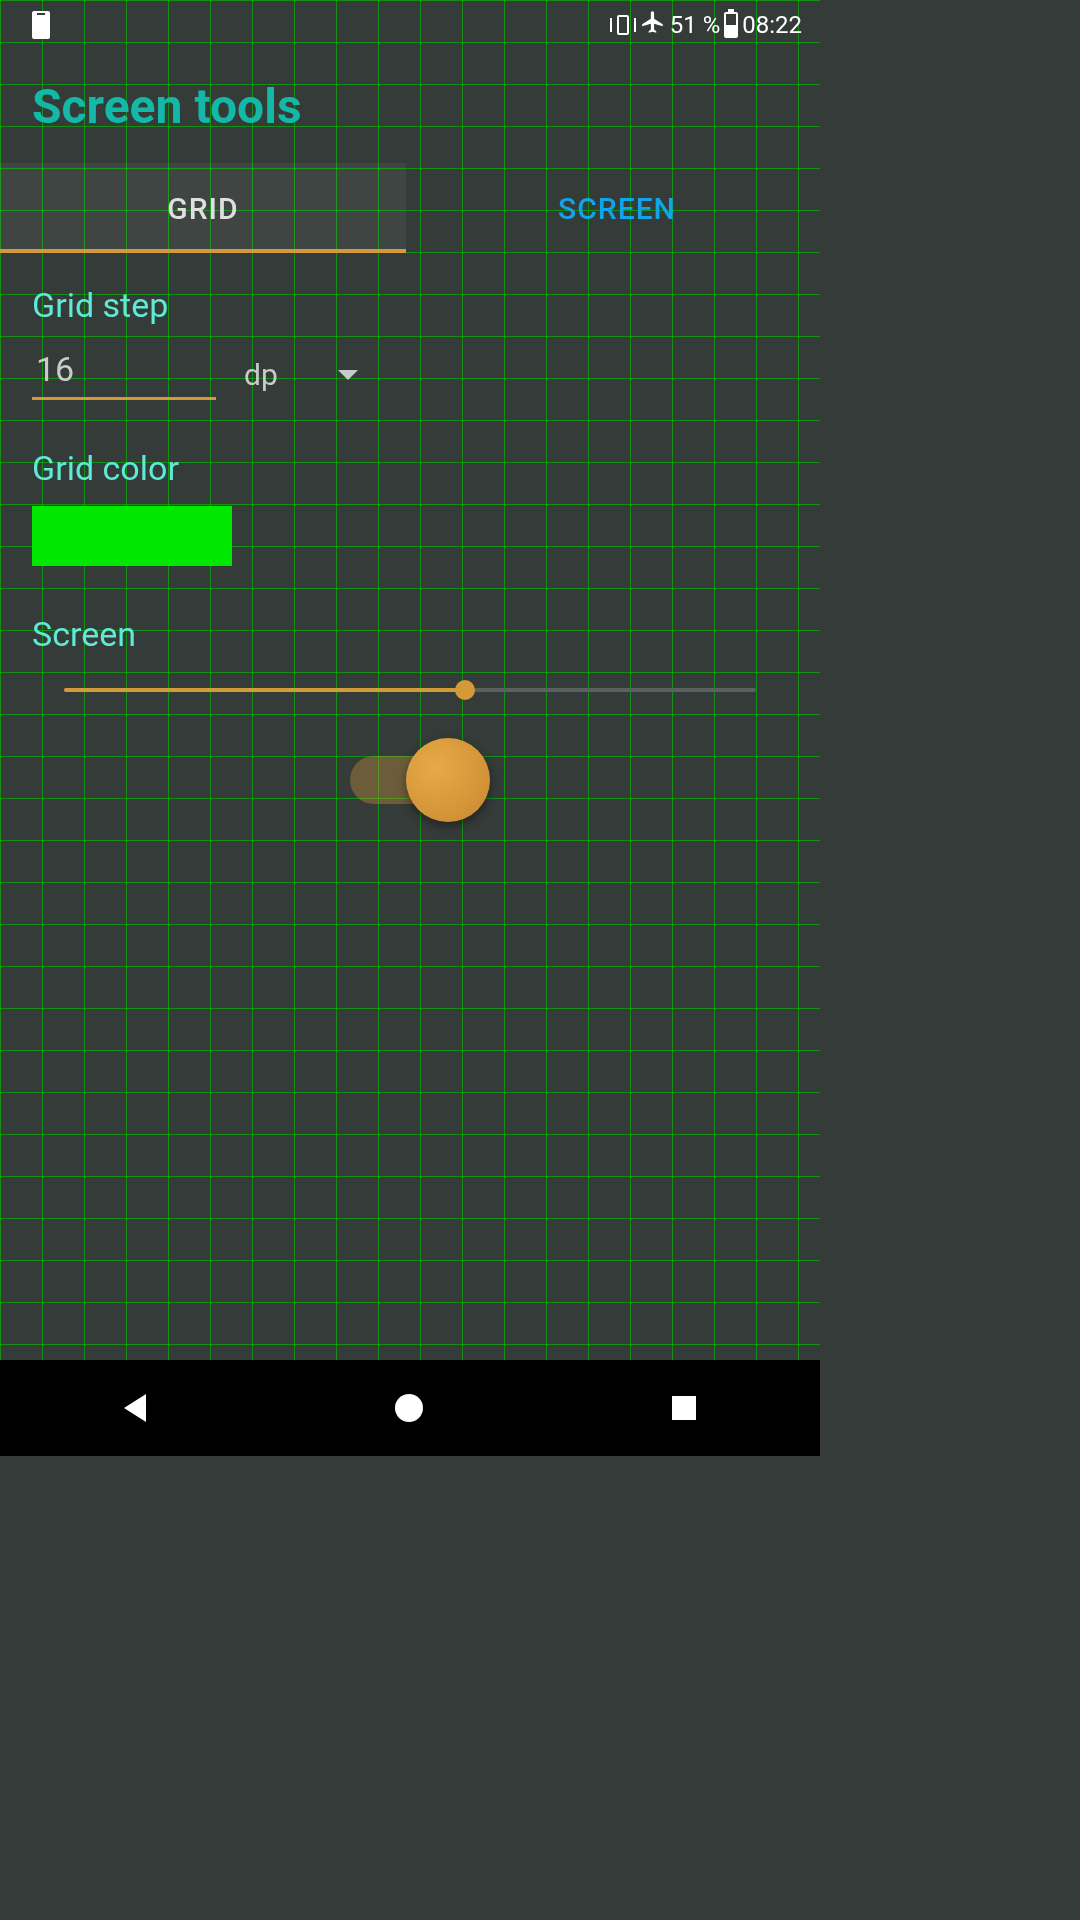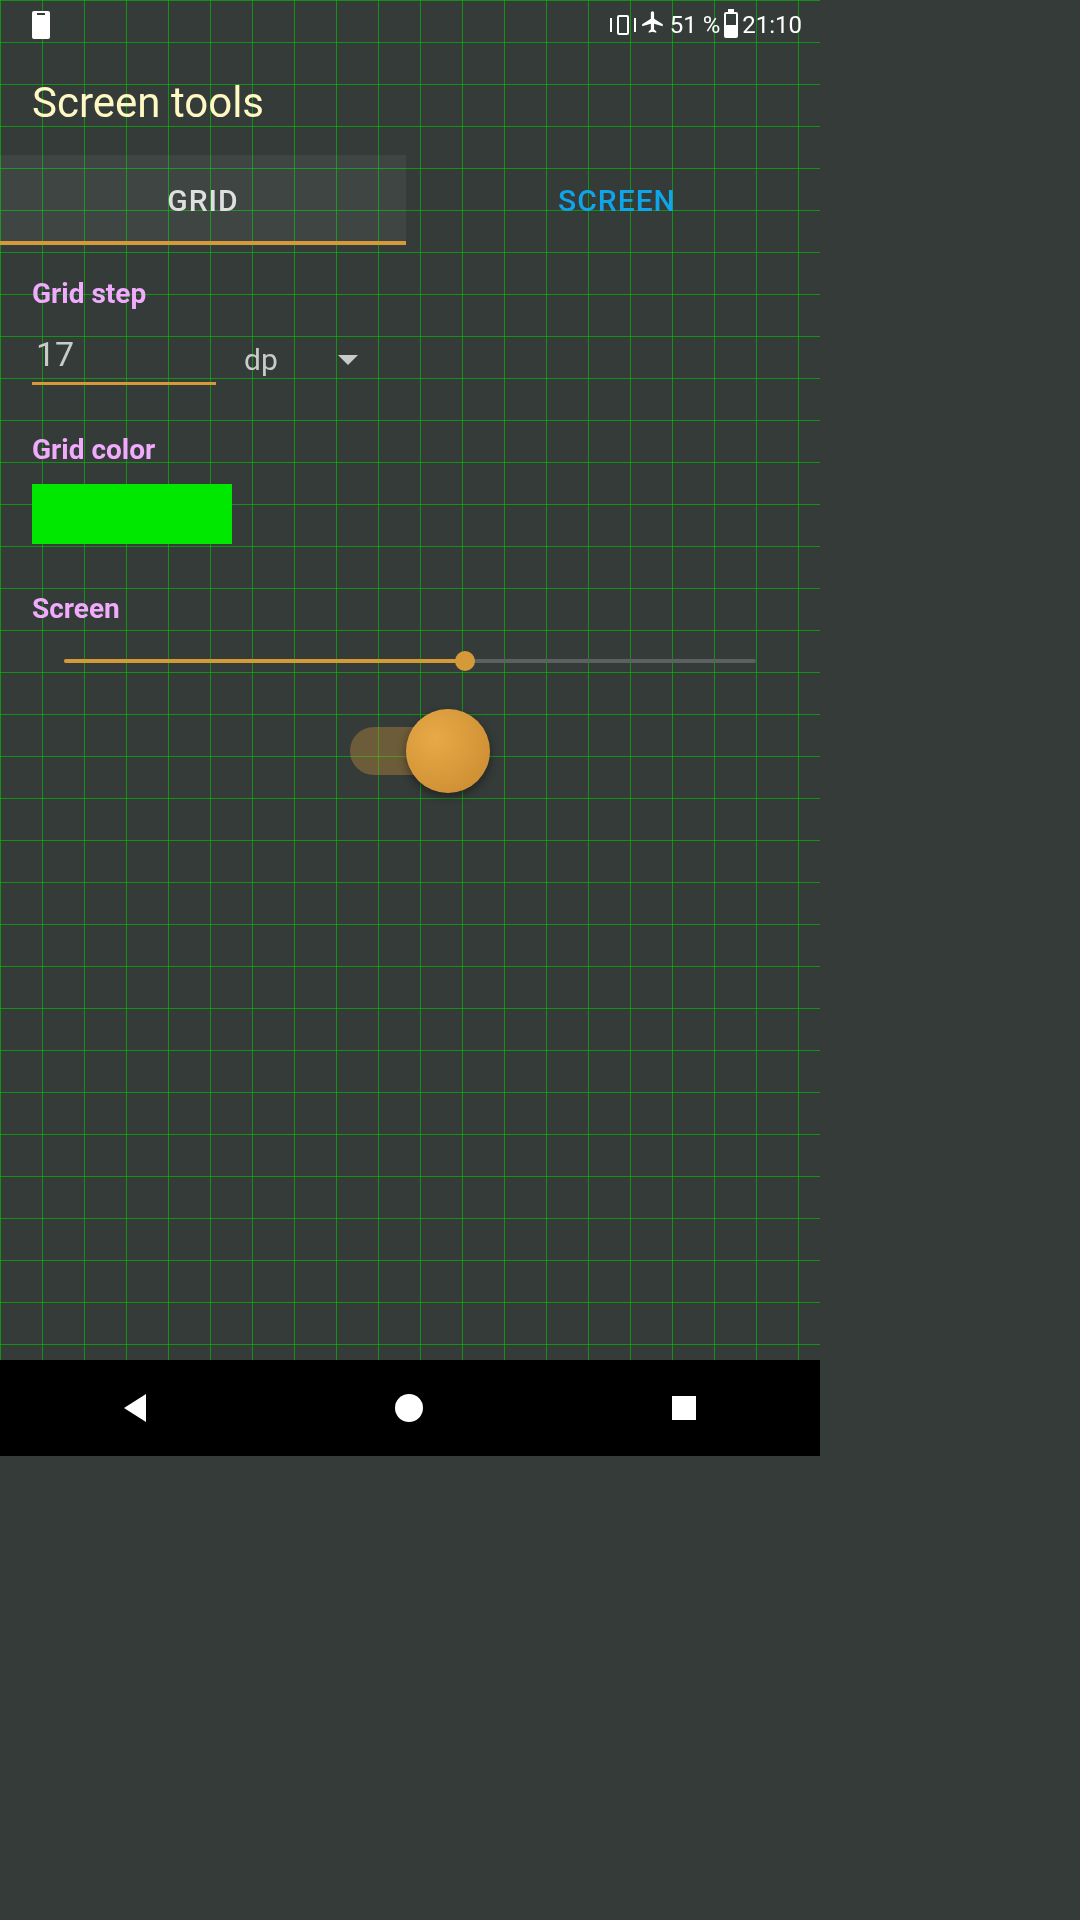--- a/index.html
+++ b/index.html
@@ -98,23 +98,23 @@
   bottom: 0; left: 0; right: 0;
   height: 51%;
   background: #fff;
 }
 .title-bar {
   position: relative;
   padding: 28px 32px;
   z-index: 2;
 }
 .title {
-  color: #fef9c3;
-  font-size: 42px;
-  font-weight: 400;
+  color: #14b8a6;
+  font-size: 48px;
+  font-weight: 700;
 }
 .tabs {
   position: relative;
   display: flex;
   height: 90px;
   z-index: 2;
   gap: 8px;
 }
 .tab {
   flex: 1;
@@ -138,23 +138,23 @@
   bottom: 0; left: 0; right: 0;
   height: 4px;
   background: #d49a3a;
 }
 .content {
   position: relative;
   padding: 32px;
   z-index: 2;
 }
 .section-label {
-  color: #f0abfc;
-  font-size: 28px;
-  font-weight: 700;
+  color: #5eead4;
+  font-size: 34px;
+  font-weight: 400;
   margin-bottom: 18px;
 }
 .grid-step-row {
   display: flex;
   align-items: flex-end;
   gap: 28px;
   margin-bottom: 48px;
 }
 .step-input {
   width: 184px;
@@ -272,41 +272,41 @@
     <div class="vibrate-icon">
         <div class="phone"></div>
       </div>
     <div class="airplane-icon">
       <svg viewBox="0 0 24 24">
           <path d="M21 16v-2l-8-5V3.5c0-.83-.67-1.5-1.5-1.5S10 2.67 10 3.5V9l-8 5v2l8-2.5V19l-2 1.5V22l3.5-1 3.5 1v-1.5L13 19v-5.5l8 2.5z"></path>
         </svg>
     </div>
     <span>51 %</span>
     <div class="battery-icon"></div>
-    <span>21:10</span>
+    <span>08:22</span>
   </div>
 </div>
 
 <div class="title-bar">
   <div class="title">Screen tools</div>
 </div>
 
 <div class="tabs">
   <div class="tab active">
     <span>GRID</span>
   </div>
   <div class="tab">
     <span>SCREEN</span>
   </div>
 </div>
 
 <div class="content">
   <div class="section-label">Grid step</div>
   <div class="grid-step-row">
-    <div class="step-input">17</div>
+    <div class="step-input">16</div>
     <div class="unit-select">
       <span>dp</span>
       <div class="dropdown-icon"></div>
     </div>
   </div>
 
   <div class="section-label">Grid color</div>
   <div class="color-swatch" id="color-swatch" style="background: rgb(0, 232, 0);"></div>
 
   <div class="section-label">Screen</div>

